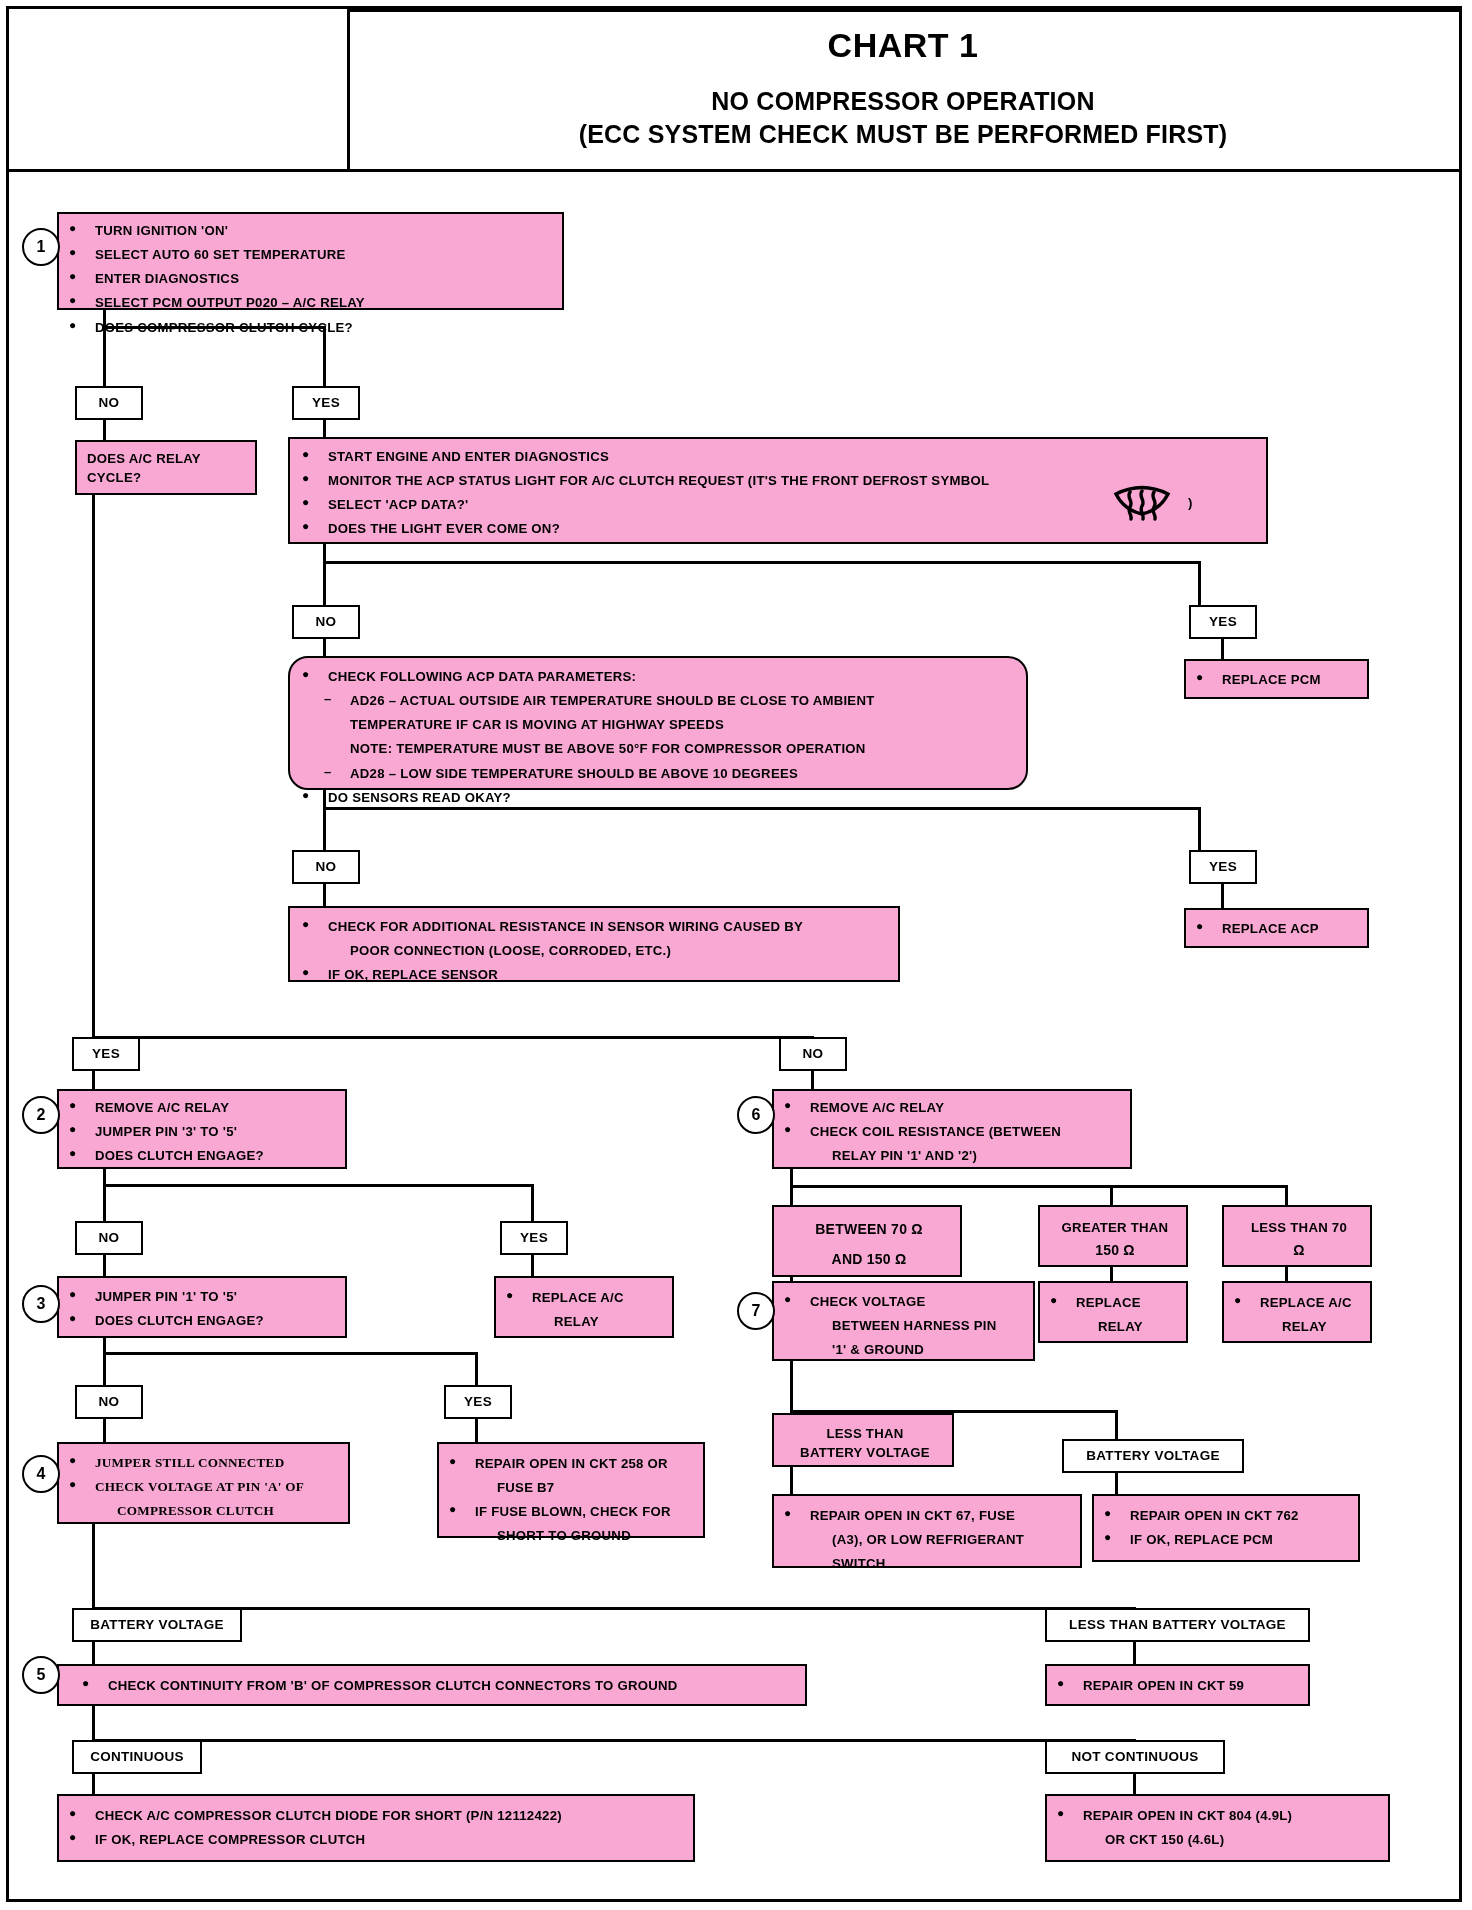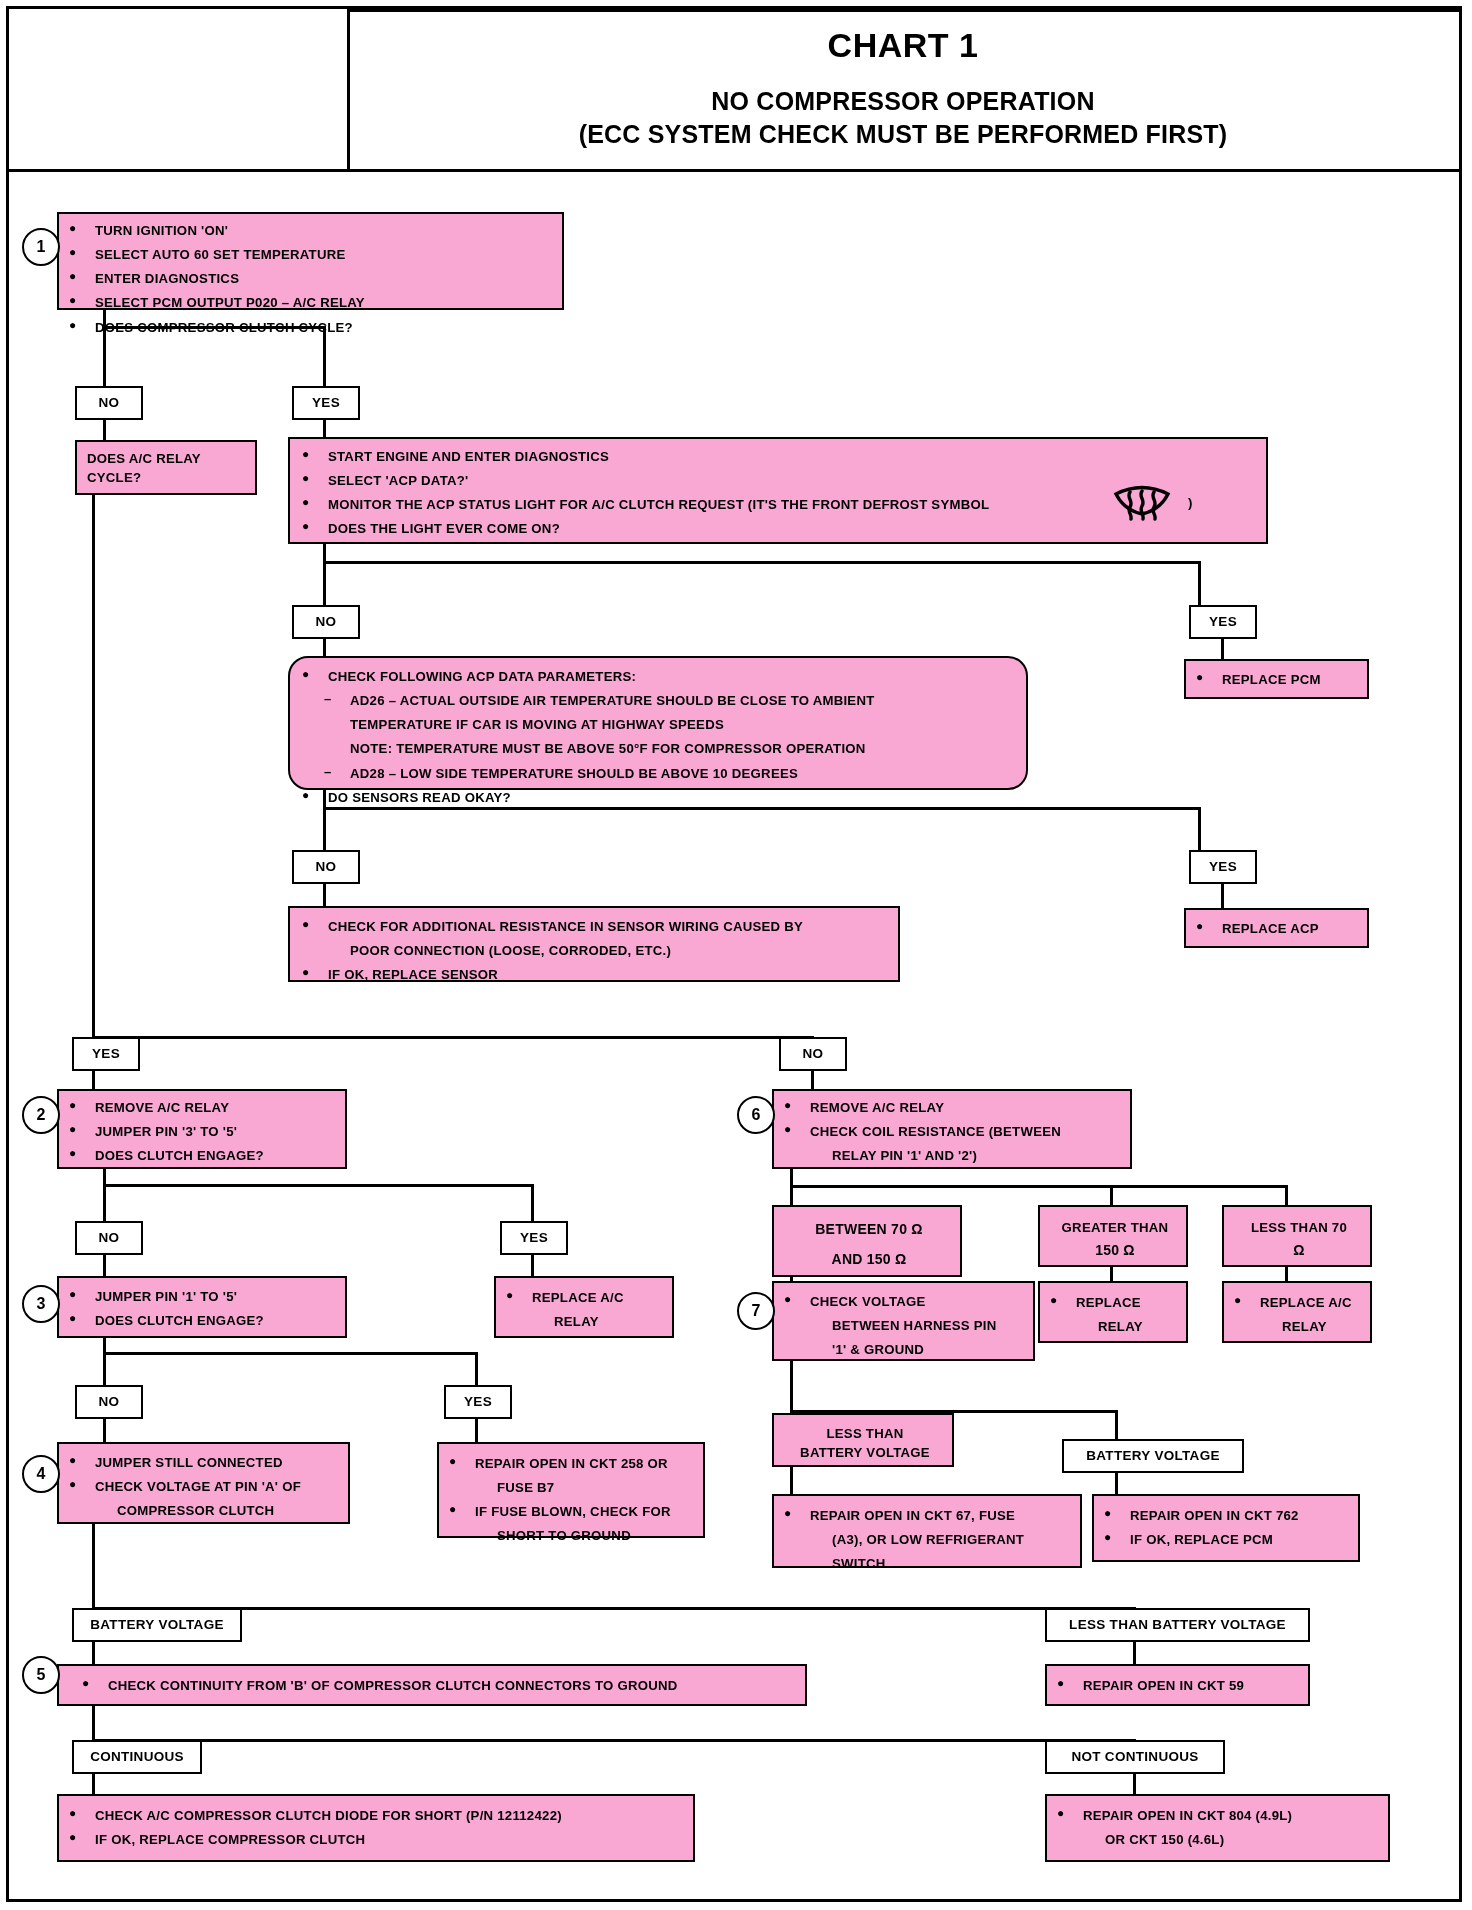--- a/index.html
+++ b/index.html
@@ -83,22 +83,22 @@
     <div class="plain" style="left:10px;top:8px;">DOES A/C RELAY</div>
     <div class="plain" style="left:10px;top:27px;">CYCLE?</div>
   </div>
 
   <div class="ln" style="left:92px;top:495px;width:3px;height:541px;"></div>
 
   <div class="ln" style="left:323px;top:420px;width:3px;height:17px;"></div>
   <div class="box" style="left:288px;top:437px;width:980px;height:107px;">
     <ul class="bl inner-pad" style="padding-top:9px;padding-left:2px;">
       <li>START ENGINE AND ENTER DIAGNOSTICS</li>
+      <li><span>MONITOR THE ACP STATUS LIGHT FOR A/C CLUTCH REQUEST (IT'S THE FRONT DEFROST SYMBOL</span></li>
       <li>SELECT 'ACP  DATA?'</li>
-      <li><span>MONITOR THE ACP STATUS LIGHT FOR A/C CLUTCH REQUEST (IT'S THE FRONT DEFROST SYMBOL</span></li>
       <li>DOES THE LIGHT EVER COME ON?</li>
     </ul>
 
     <div class="defrost" style="left:822px;top:41px;width:60px;height:42px;">
       <svg width="60" height="42" viewBox="0 0 60 42">
         <path d="M4 14 Q30 1 56 14 Q48 30 30 34 Q12 30 4 14 Z" fill="none" stroke="#000" stroke-width="3.4"></path>
         <path d="M18 12 C14 18 22 21 18 27 C15 32 20 34 19 39" fill="none" stroke="#000" stroke-width="3.4" stroke-linecap="round"></path>
         <path d="M30 11 C26 17 34 20 30 26 C27 31 32 33 31 39" fill="none" stroke="#000" stroke-width="3.4" stroke-linecap="round"></path>
         <path d="M42 12 C38 18 46 21 42 27 C39 32 44 34 43 39" fill="none" stroke="#000" stroke-width="3.4" stroke-linecap="round"></path>
       </svg>
@@ -213,21 +213,21 @@
       <li>REPAIR  OPEN IN CKT 258 OR</li>
       <li class="cont">FUSE B7</li>
       <li>IF FUSE BLOWN, CHECK FOR</li>
       <li class="cont">SHORT TO GROUND</li>
     </ul>
   </div>
 
   <div class="ln" style="left:103px;top:1419px;width:3px;height:23px;"></div>
   <div class="step" style="left:22px;top:1455px;">4</div>
   <div class="box" style="left:57px;top:1442px;width:293px;height:82px;">
-    <ul class="bl inner-pad" style="padding-top:10px;">
+    <ul class="bl inner-pad" style="padding-top:10px;font-family:Liberation Serif, serif;">
       <li>JUMPER STILL CONNECTED</li>
       <li>CHECK VOLTAGE AT PIN 'A' OF</li>
       <li class="cont">COMPRESSOR CLUTCH</li>
     </ul>
   </div>
 
   <div class="ln" style="left:92px;top:1524px;width:3px;height:86px;"></div>
   <div class="ln" style="left:92px;top:1607px;width:1044px;height:3px;"></div>
   <div class="ln" style="left:1133px;top:1607px;width:3px;height:24px;"></div>
 

